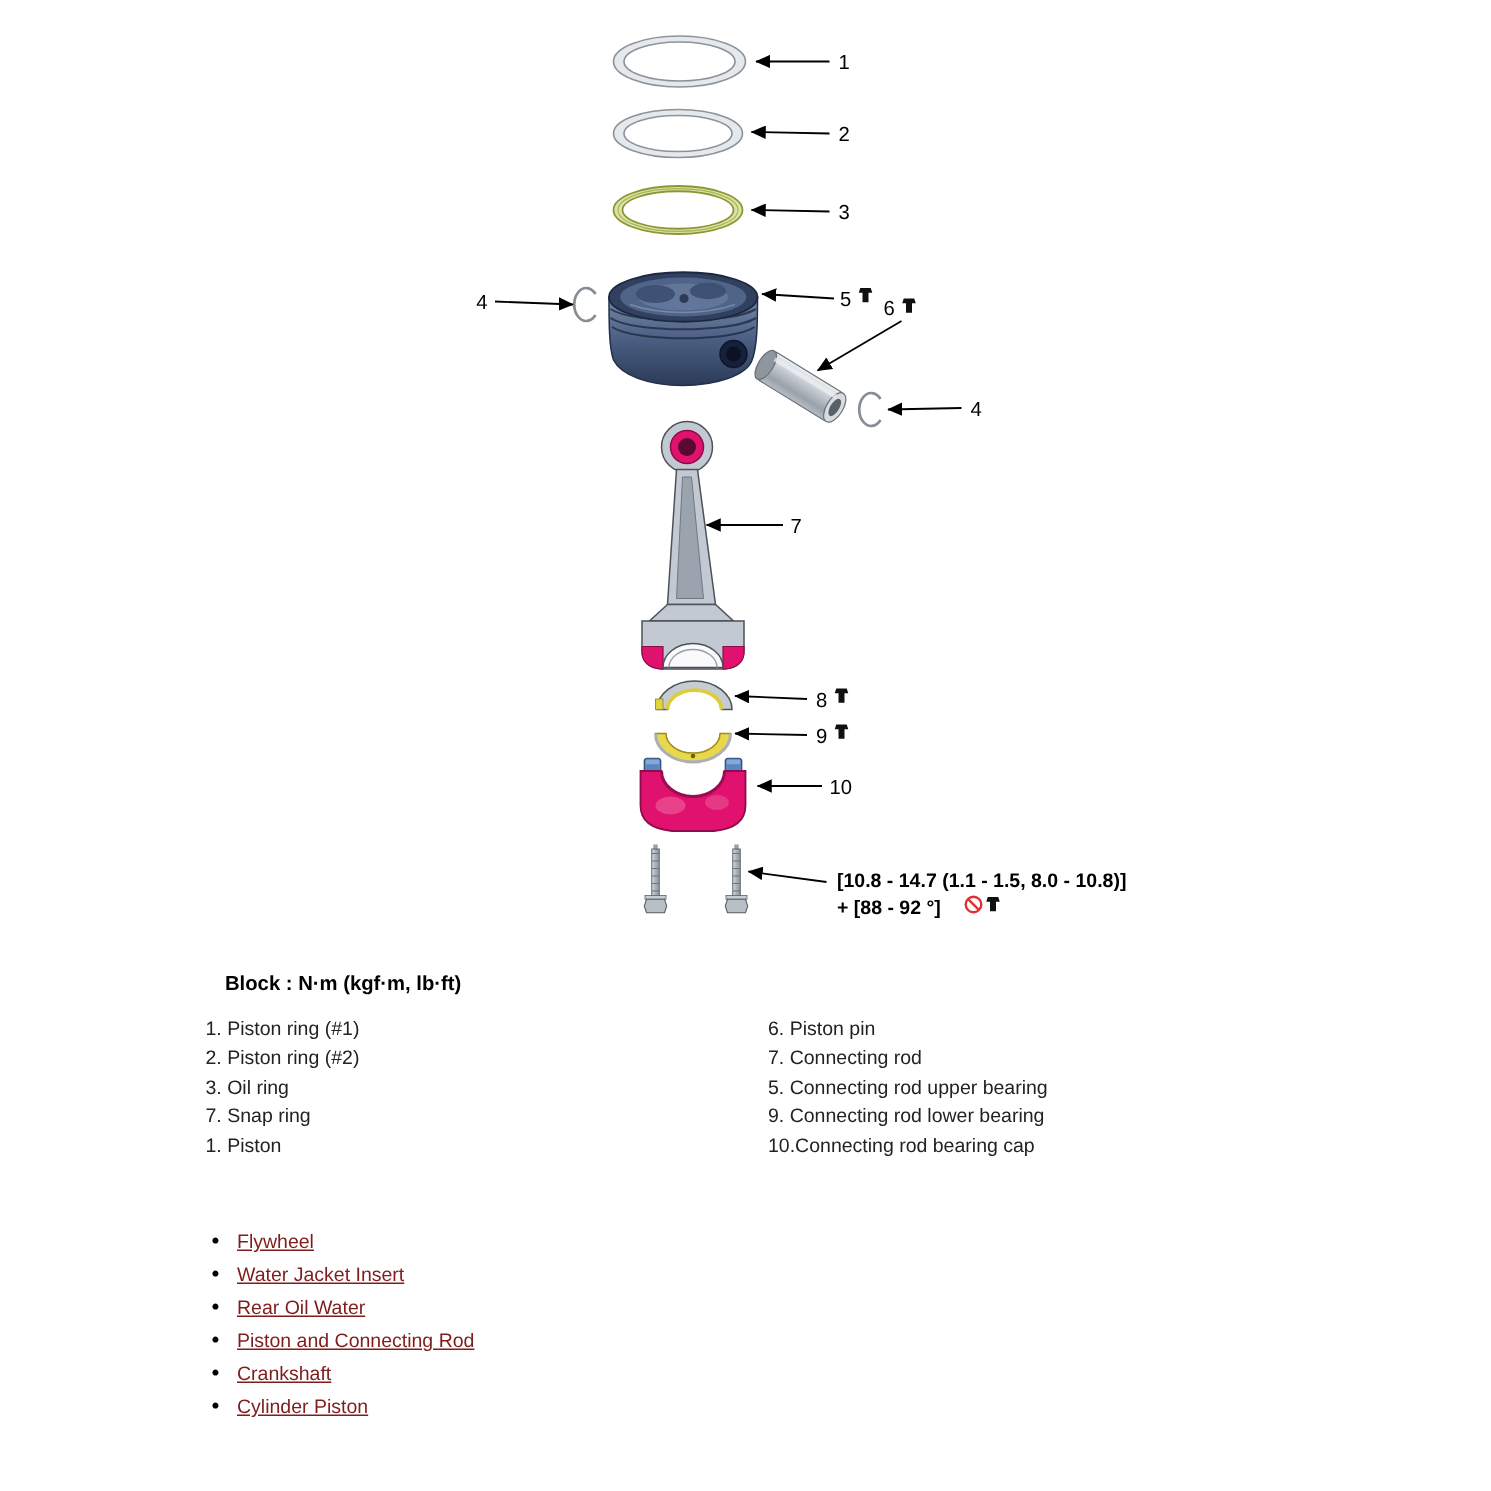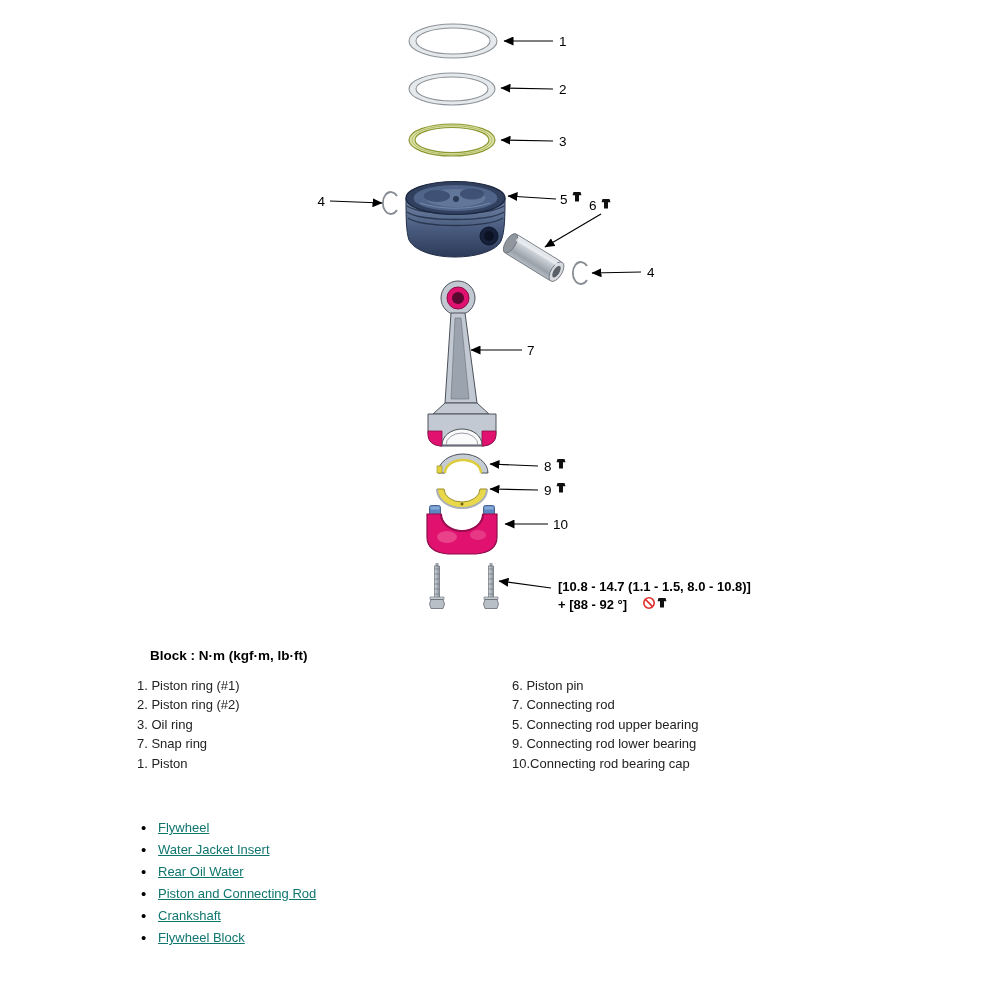--- a/index.html
+++ b/index.html
@@ -7,21 +7,21 @@
   .diagram{position:absolute;left:0;top:0;}
   .callout{font-family:"Liberation Sans",sans-serif;font-size:13.5px;fill:#000;}
   .torque-note{font-family:"Liberation Sans",sans-serif;font-size:13px;font-weight:bold;fill:#000;}
   .torque-heading{position:absolute;left:150px;top:648px;font-size:13.5px;font-weight:bold;color:#000;}
   .parts-col{position:absolute;top:676px;font-size:13px;color:#222;line-height:19.4px;}
   .col1{left:137px;}
   .col2{left:500px;margin-left:12px;}
   .links{position:absolute;left:141px;top:820px;margin:0;padding:0;list-style:none;}
   .links li{position:relative;padding-left:17px;height:22px;font-size:13px;}
   .links li::before{content:"\2022";position:absolute;left:0;top:-1px;color:#000;font-size:15px;}
-  .links a{color:#0f766e;cursor:pointer;}
+  .links a{color:#7f1d1d;cursor:pointer;}
 </style>
 </head>
 <body>
 
 <div class="page">
 
   <svg class="diagram" width="994" height="632" viewBox="0 0 994 632">
     <defs>
       <marker id="arrow" markerWidth="11" markerHeight="9" refX="9.5" refY="4.5" orient="auto" markerUnits="userSpaceOnUse">
         <path d="M0,0 L10,4.5 L0,9 Z" fill="#000"></path>
@@ -207,16 +207,16 @@
     <div>9. Connecting rod lower bearing</div>
     <div>10.Connecting rod bearing cap</div>
   </div>
 
   <ul class="links">
     <li><a href="#">Flywheel</a></li>
     <li><a href="#">Water Jacket Insert</a></li>
     <li><a href="#">Rear Oil Water</a></li>
     <li><a href="#">Piston and Connecting Rod</a></li>
     <li><a href="#">Crankshaft</a></li>
-    <li><a href="#">Flywheel Block</a></li>
+    <li><a href="#">Cylinder Piston</a></li>
   </ul>
 
 </div>
 
 </body></html>

